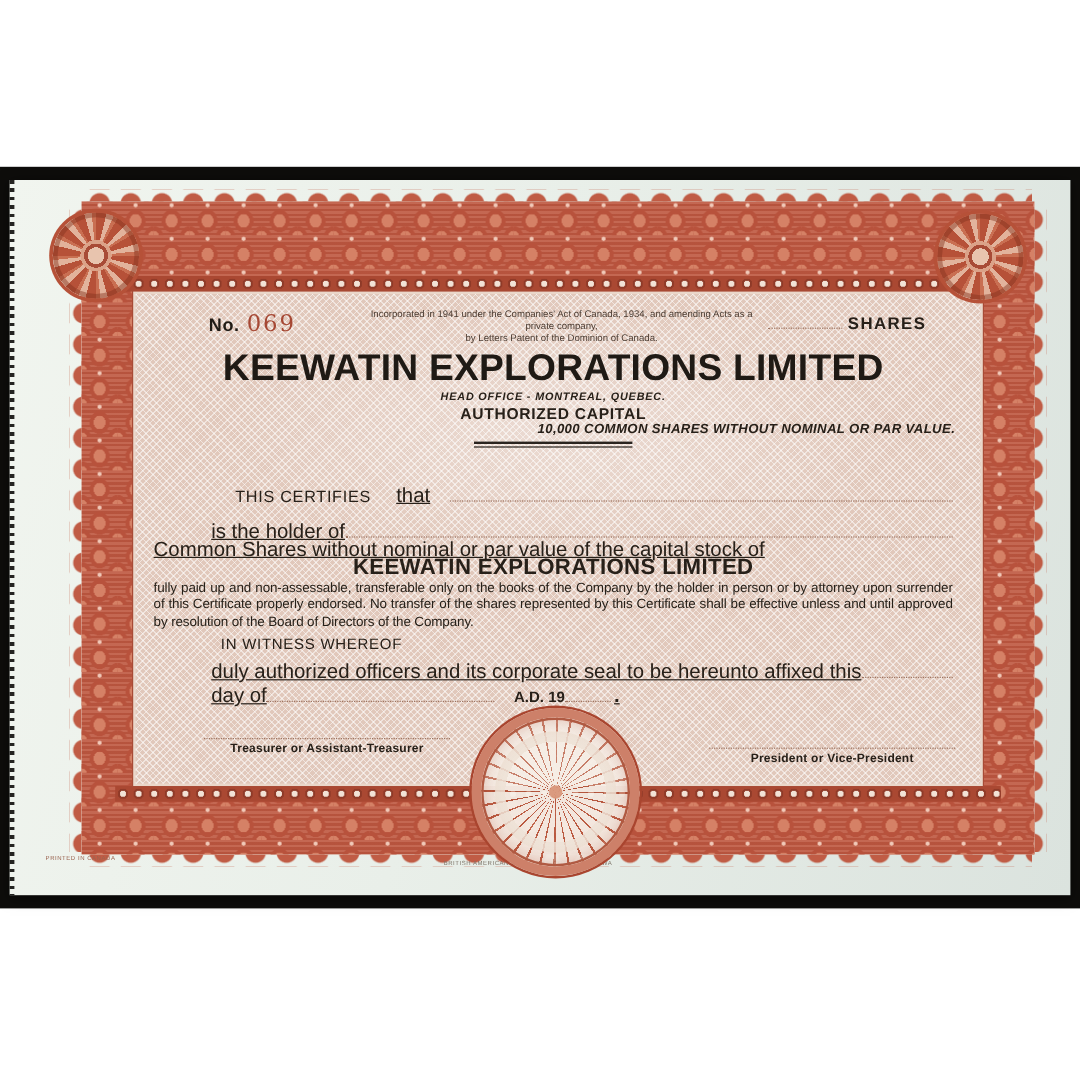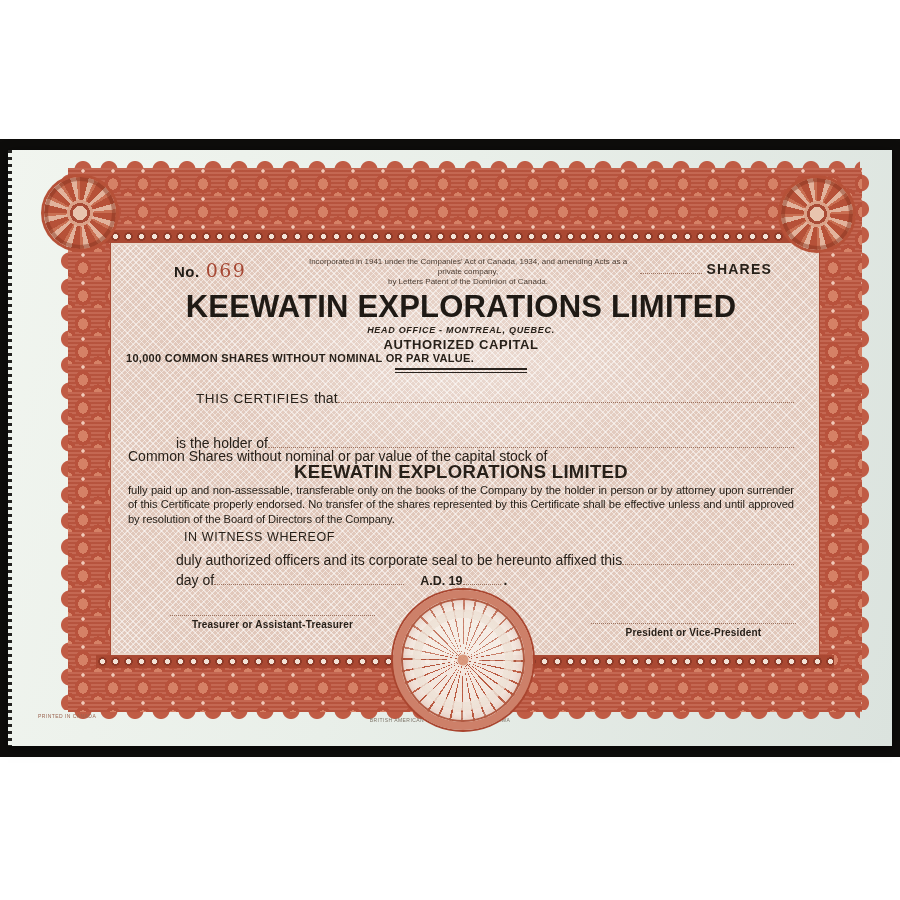--- a/index.html
+++ b/index.html
@@ -71,24 +71,24 @@
   .grow{flex:1;}
   .baseline-row{display:flex;align-items:baseline;padding-left:48px;}
 
   .no-label{font-size:15px;font-weight:700;letter-spacing:.5px;color:#211c16;}
   .serial{font-family:"DejaVu Serif",serif;font-size:19px;letter-spacing:1.5px;color:#a64834;margin-left:6px;}
   .inc-block{text-align:center;font-size:8px;line-height:10px;color:#4a3b31;margin-left:18px;}
   .shares-label{font-size:14px;font-weight:700;letter-spacing:1.2px;margin-left:4px;}
   .title{text-align:center;font-size:31px;font-weight:700;color:#1f1a15;letter-spacing:.2px;white-space:nowrap;}
   .head-office{text-align:center;font-size:9px;font-weight:700;letter-spacing:.7px;}
   .auth-cap{text-align:center;font-size:13px;font-weight:700;letter-spacing:.6px;}
-  .cap-detail{text-align:left;font-size:11px;font-weight:700;letter-spacing:.3px;}
+  .cap-detail{text-align:right;font-size:11px;font-weight:700;letter-spacing:.3px;font-style:italic;}
   .rule{left:50%;margin-left:-66px;width:132px;height:2px;border-top:2px solid #2a241f;border-bottom:1px solid #2a241f;}
   .lead-caps{font-size:13.5px;letter-spacing:.6px;}
-  .body-txt{font-size:14px;}
+  .body-txt{font-size:17px;text-decoration:underline;}
   .company2{text-align:center;font-size:18.5px;font-weight:700;letter-spacing:.3px;}
   .terms{font-size:11.2px;line-height:14.4px;text-align:justify;letter-spacing:-.1px;color:#262019;}
   .ad{font-size:12.5px;font-weight:700;margin-left:16px;}
   .sig{width:205px;}
   .sig-line{border-bottom:1px dotted #9c7360;height:10px;}
   .sig-label{text-align:center;font-size:10px;font-weight:700;margin-top:3px;letter-spacing:.2px;}
   .imprint{position:absolute;font-size:5px;letter-spacing:.45px;}
   .imprint-left{left:30px;top:563px;color:#9a6450;}
   .imprint-center{left:312px;top:567px;width:240px;text-align:center;color:#7d7468;}
 </style>
@@ -130,21 +130,21 @@
         <span class="dots grow"></span>
         <span class="shares-label">SHARES</span>
       </div>
 
       <div class="abs title" style="left:0;right:0;top:44px;">KEEWATIN EXPLORATIONS LIMITED</div>
       <div class="abs head-office" style="left:0;right:0;top:80px;font-style:italic;">HEAD OFFICE  -  MONTREAL, QUEBEC.</div>
       <div class="abs auth-cap" style="left:0;right:0;top:92px;">AUTHORIZED CAPITAL</div>
       <div class="abs cap-detail" style="left:0;right:0;top:107px;">10,000 COMMON SHARES WITHOUT NOMINAL OR PAR VALUE.</div>
       <div class="abs rule" style="top:123px;"></div>
 
-      <div class="abs baseline-row" style="left:22px;right:2px;top:143px;">
+      <div class="abs baseline-row" style="left:22px;right:2px;top:158px;gap:16px;">
         <span class="lead-caps">THIS CERTIFIES</span>
         <span class="body-txt" style="margin-left:5px;">that</span>
         <span class="dots grow"></span>
       </div>
 
       <div class="abs body-txt" style="left:2px;top:203px;">Common Shares without nominal or par value of the capital stock of</div>
       <div class="abs baseline-row" style="left:2px;right:2px;top:188px;">
         <span class="body-txt">is the holder of</span>
         <span class="dots grow"></span>
       </div>

